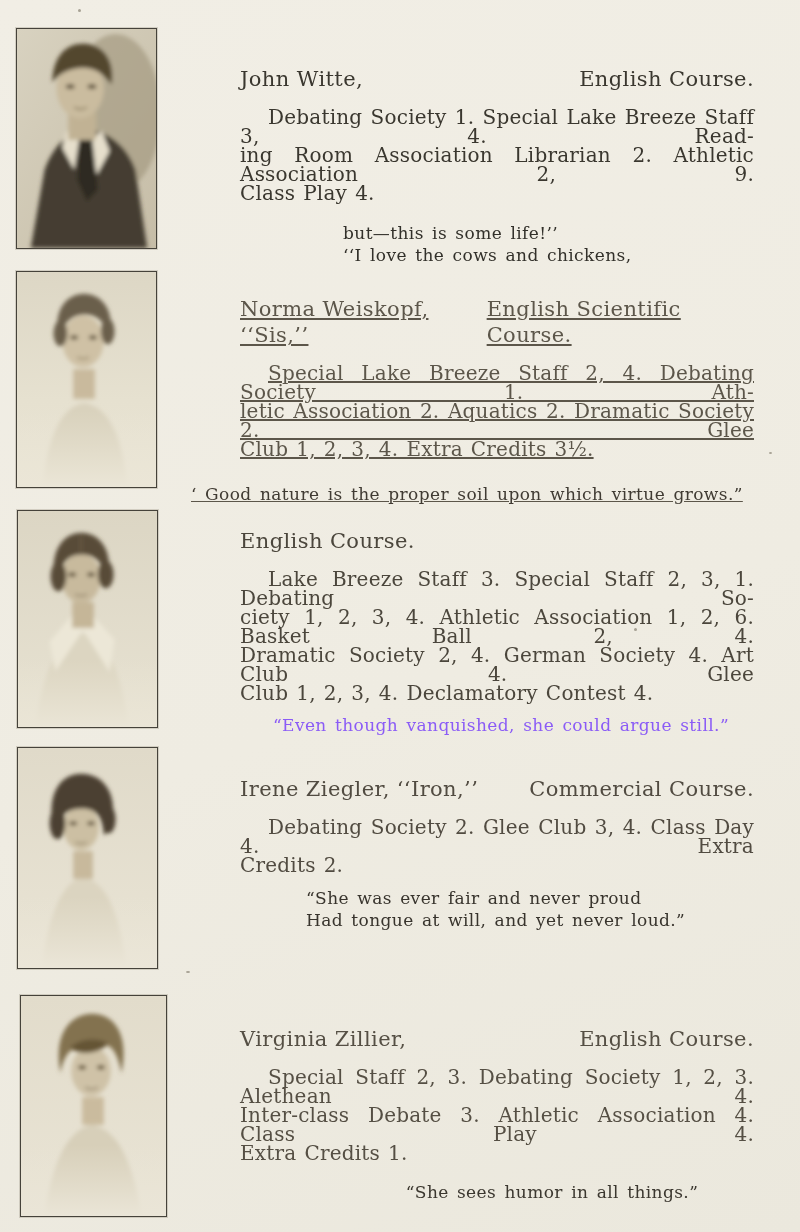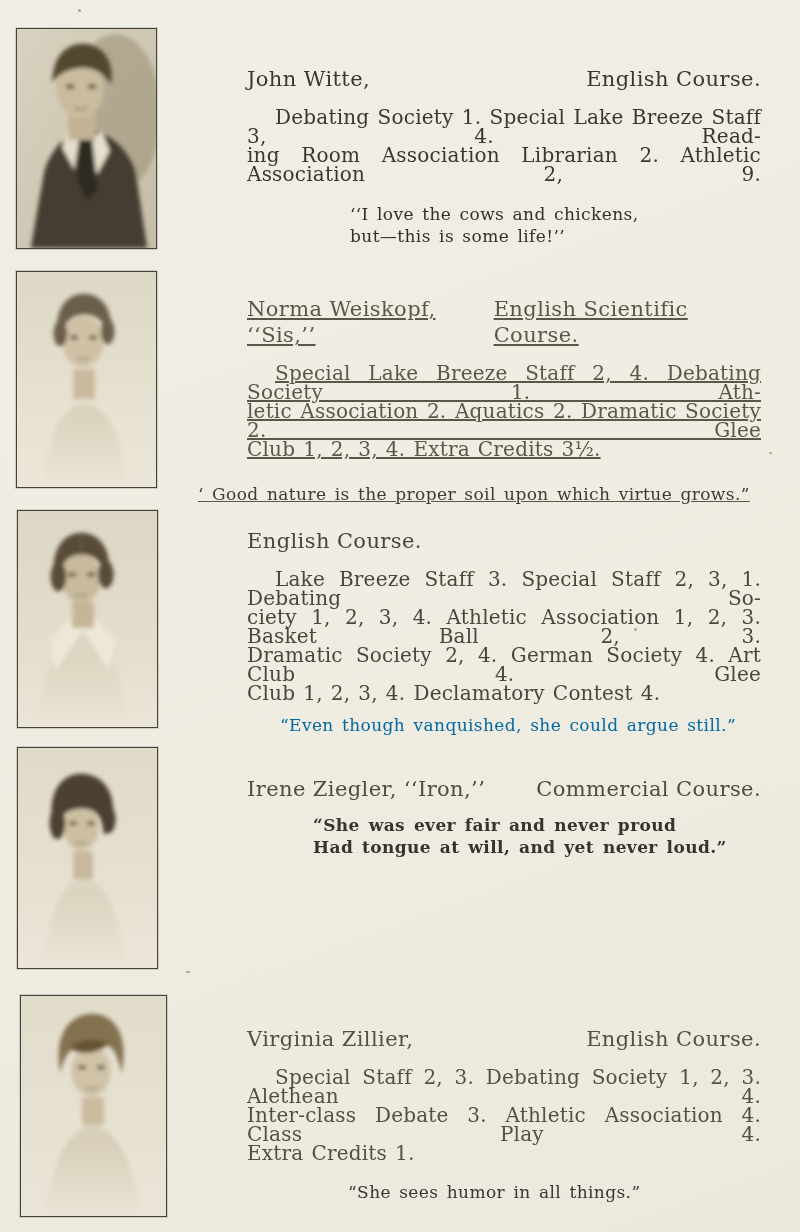--- a/index.html
+++ b/index.html
@@ -14,40 +14,40 @@
   
   .photo {
     position:absolute;
     border:1px solid #45423a;
     background:#ddd7c6;
     box-shadow:0 0 0 1px rgba(120,112,92,.25);
   }
   .photo svg { display:block; width:100%; height:100%; }
 
   
-  .entry { position:absolute; left:10px; width:760px; }
+  .entry { position:absolute; left:3px; width:760px; }
   .hline {
     margin:0 9px 0 237px;
     display:flex; justify-content:space-between; align-items:baseline;
     font-size:21px; line-height:26px; letter-spacing:.4px;
   }
   .acts {
     margin:16px 9px 0 237px;
     font-size:20px; line-height:19px; letter-spacing:.2px; word-spacing:1.5px;
   }
   .jline { text-align:justify; text-align-last:justify; }
   .ind { text-indent:28px; }
   .quote {
     font-size:17px; line-height:22px; letter-spacing:.4px; word-spacing:2.5px;
   }
 
   
   .e1 { color:#3a372f; } .e1 .quote{ color:#32302a; }
   .e2 { color:#5c564a;text-decoration:underline; } .e2 .quote{ color:#403b33; }
-  .e3 { color:#4b463c; } .e3 .quote{ color:#0369a1; }
+  .e3 { color:#4b463c; } .e3 .quote{ color:#8b5cf6; }
   .e4 { color:#514b41; } .e4 .quote{ color:#38342d; }
   .e5 { color:#554f44; } .e5 .quote{ color:#3b372f; }
 
   
   .speck { position:absolute; border-radius:50%; background:#6b6554; opacity:.55; }
 </style>
 </head>
 <body>
 
 <div class="page">
@@ -207,24 +207,25 @@
   </figure>
 
   <section class="entry e1" style="top:66px;">
     <div class="hline">
       <span>John Witte,</span>
       <span>English Course.</span>
     </div>
     <div class="acts">
       <div class="jline ind">Debating Society 1.  Special Lake Breeze Staff 3, 4.  Read-</div>
       <div class="jline">ing Room Association Librarian 2.   Athletic Association 2, 9.</div>
+      <div>Class Play 4.</div>
     </div>
     <div class="quote" style="margin:19px 0 0 340px;">
+      <div>but—this is some life!’’</div>
       <div>‘‘I love the cows and chickens,</div>
-      <div>but—this is some life!’’</div>
     </div>
   </section>
 
   <section class="entry e2" style="top:296px;">
     <div class="hline">
       <span>Norma Weiskopf, ‘‘Sis,’’</span>
       <span>English Scientific Course.</span>
     </div>
     <div class="acts">
       <div class="jline ind">Special Lake Breeze Staff 2, 4.  Debating Society 1.  Ath-</div>
@@ -235,51 +236,55 @@
       <div>‘ Good nature is the proper soil upon which virtue grows.”</div>
     </div>
   </section>
 
   <section class="entry e3" style="top:528px;">
     <div class="hline">
       <span>English Course.</span>
     </div>
     <div class="acts">
       <div class="jline ind">Lake Breeze Staff 3.  Special Staff 2, 3, 1.  Debating So-</div>
-      <div class="jline">ciety 1, 2, 3, 4.  Athletic Association 1, 2, 3.  Basket Ball 2, 3.</div>
+      <div class="jline">ciety 1, 2, 3, 4.  Athletic Association 1, 2, 6.  Basket Ball 2, 4.</div>
       <div class="jline">Dramatic Society 2, 4.  German Society 4.  Art Club 4.  Glee</div>
       <div>Club 1, 2, 3, 4.  Declamatory Contest 4.</div>
     </div>
     <div class="quote" style="margin:11px 0 0 270px;">
       <div>“Even though vanquished, she could argue still.”</div>
     </div>
   </section>
 
   <section class="entry e4" style="top:776px;">
     <div class="hline">
       <span>Irene Ziegler, ‘‘Iron,’’</span>
       <span>Commercial Course.</span>
     </div>
-    <div class="quote" style="margin:12px 8px 0 303px;font-weight:bold;">
+    <div class="acts">
+      <div class="jline ind">Debating Society 2.  Glee Club 3, 4.  Class Day 4.  Extra</div>
+      <div>Credits 2.</div>
+    </div>
+    <div class="quote" style="margin:12px 8px 0 303px;">
       <div>“She was ever fair and never proud</div>
       <div>Had tongue at will, and yet never loud.”</div>
     </div>
   </section>
 
   <section class="entry e5" style="top:1026px;">
     <div class="hline">
       <span>Virginia Zillier,</span>
       <span>English Course.</span>
     </div>
     <div class="acts">
       <div class="jline ind">Special Staff 2, 3.  Debating Society 1, 2, 3.  Alethean 4.</div>
       <div class="jline">Inter-class Debate 3.  Athletic Association 4.  Class Play 4.</div>
       <div>Extra Credits 1.</div>
     </div>
-    <div class="quote" style="margin:18px 0 0 338px;">
+    <div class="quote" style="margin:18px 0 0 338px;text-align:center;">
       <div>“She sees humor in all things.”</div>
     </div>
   </section>
 
   <div class="speck" style="left:78px;top:9px;width:3px;height:3px;"></div>
   <div class="speck" style="left:769px;top:452px;width:3px;height:2px;"></div>
   <div class="speck" style="left:634px;top:628px;width:3px;height:3px;"></div>
   <div class="speck" style="left:186px;top:971px;width:4px;height:2px;"></div>
 </div>
 

